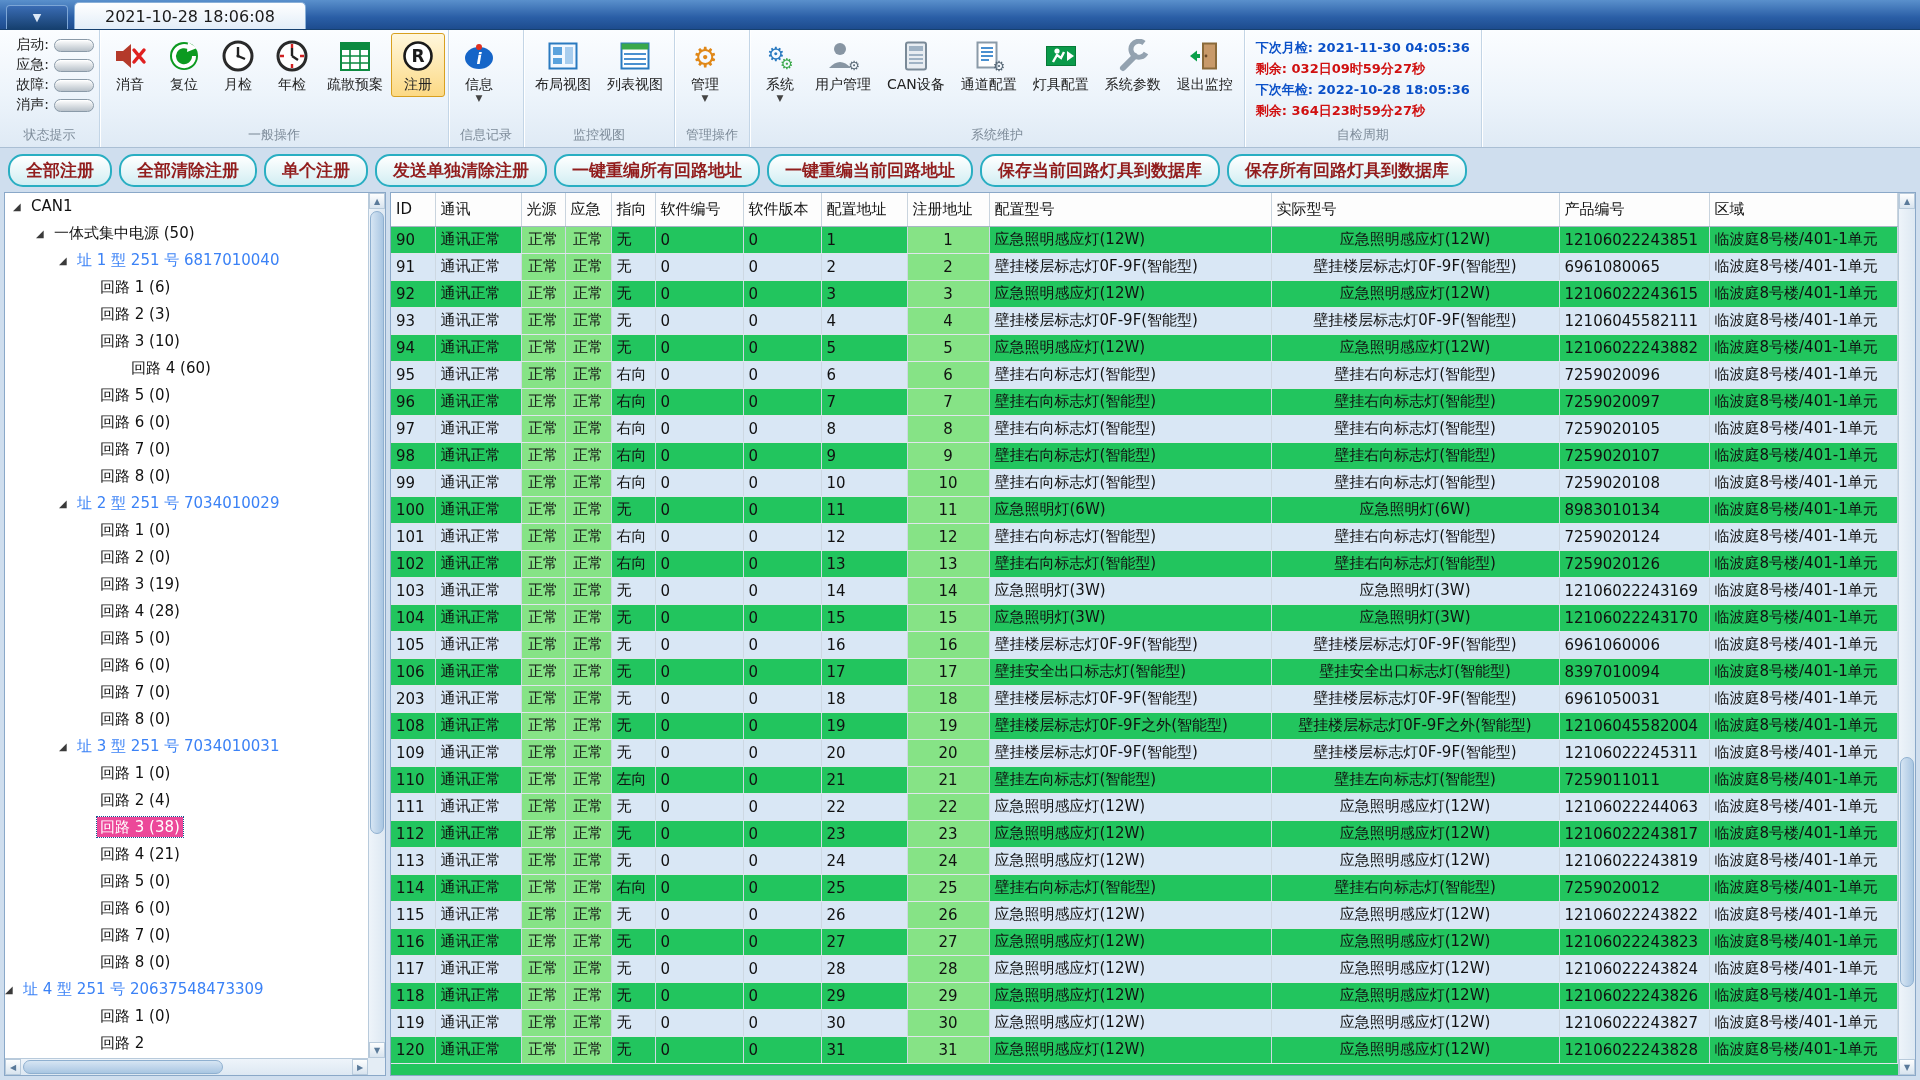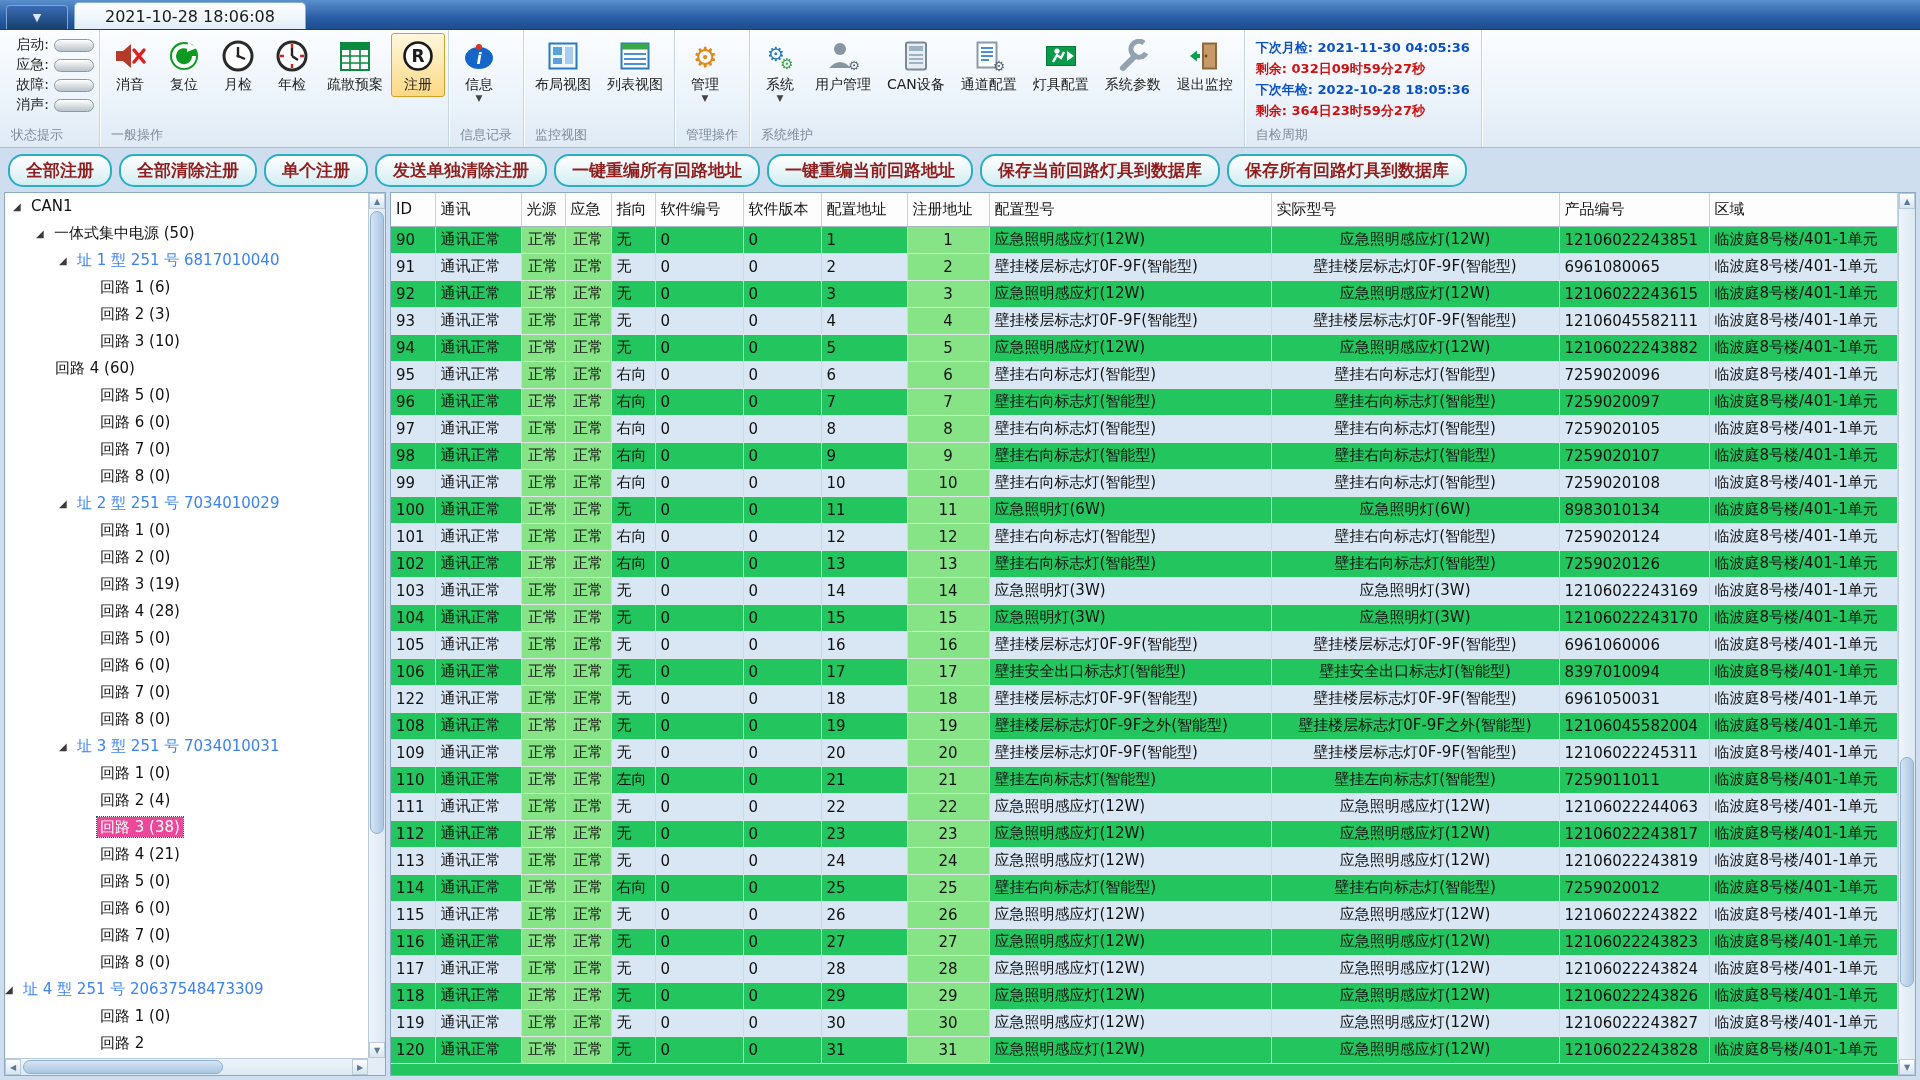--- a/index.html
+++ b/index.html
@@ -11,21 +11,21 @@
   .menu-btn { width:62px; height:24px; margin-left:6px; border:1px solid #7da6d6; border-bottom:none; border-radius:4px 4px 0 0;
               background:linear-gradient(#3a6cb4,#16406f); color:#dce8f6; display:flex; align-items:center; justify-content:center; cursor:pointer; }
   .menu-btn .caret { font-size:11px; }
   .doc-tab { margin-left:6px; height:27px; padding:0 30px; border:1px solid #8ab0d8; border-bottom:none; border-radius:5px 5px 0 0;
              background:linear-gradient(#ffffff,#e2edf8); display:flex; align-items:center; font-size:16px; color:#1a1a1a; cursor:pointer; }
 
   
   .ribbon { height:118px; background:linear-gradient(#fbfdff,#edf4fb 55%,#dfeaf5); border-bottom:1px solid #aabfd4; display:flex; }
   .rgroup { display:flex; flex-direction:column; border-right:1px solid #c3d5e6; box-shadow:1px 0 0 #ffffff; padding:3px 3px 0 3px; }
   .gbody { flex:1; display:flex; align-items:flex-start; }
-  .group-label { text-align:left; color:#7d8b99; font-size:13px; padding:1px 8px 3px; }
+  .group-label { text-align:center; color:#7d8b99; font-size:13px; padding:1px 8px 3px; }
   .rbtn { display:flex; flex-direction:column; align-items:center; padding:5px 7px 2px; min-width:54px; border:1px solid transparent; border-radius:3px; cursor:pointer; }
   .rbtn .icon { width:34px; height:34px; display:block; }
   .rbtn .icon svg { width:34px; height:34px; display:block; }
   .rbtn .rlabel { margin-top:3px; font-size:14px; color:#222; white-space:nowrap; }
   .rbtn .dd { font-size:9px; color:#444; line-height:8px; }
   .rbtn.active { background:linear-gradient(#fff7dd,#fcd984); border-color:#d8a020; }
 
   .status-rows { padding:2px 2px 0 2px; }
   .status-row { display:flex; align-items:center; height:20px; gap:5px; }
   .slabel { width:44px; text-align:right; font-size:14px; color:#222; }
@@ -340,21 +340,21 @@
   <div class="main">
 
     <div class="tree-panel">
       <div class="tree">
           <div class="tree-row" style="padding-left: 8px;"><span class="expander">◢</span><span class="tlabel">CAN1</span></div>
           <div class="tree-row" style="padding-left: 31px;"><span class="expander">◢</span><span class="tlabel">一体式集中电源 (50)</span></div>
           <div class="tree-row" style="padding-left: 54px;"><span class="expander">◢</span><span class="tlabel tgreen">址 1 型 251 号 6817010040</span></div>
           <div class="tree-row" style="padding-left: 77px;"><span class="expander"></span><span class="tlabel">回路 1  (6)</span></div>
           <div class="tree-row" style="padding-left: 77px;"><span class="expander"></span><span class="tlabel">回路 2  (3)</span></div>
           <div class="tree-row" style="padding-left: 77px;"><span class="expander"></span><span class="tlabel">回路 3  (10)</span></div>
-          <div class="tree-row" style="padding-left: 32px;"><span class="expander"></span><span class="tlabel">回路 4  (60)</span></div>
+          <div class="tree-row" style="padding-left: 108px;"><span class="expander"></span><span class="tlabel">回路 4  (60)</span></div>
           <div class="tree-row" style="padding-left: 77px;"><span class="expander"></span><span class="tlabel">回路 5  (0)</span></div>
           <div class="tree-row" style="padding-left: 77px;"><span class="expander"></span><span class="tlabel">回路 6  (0)</span></div>
           <div class="tree-row" style="padding-left: 77px;"><span class="expander"></span><span class="tlabel">回路 7  (0)</span></div>
           <div class="tree-row" style="padding-left: 77px;"><span class="expander"></span><span class="tlabel">回路 8  (0)</span></div>
           <div class="tree-row" style="padding-left: 54px;"><span class="expander">◢</span><span class="tlabel tgreen">址 2 型 251 号 7034010029</span></div>
           <div class="tree-row" style="padding-left: 77px;"><span class="expander"></span><span class="tlabel">回路 1  (0)</span></div>
           <div class="tree-row" style="padding-left: 77px;"><span class="expander"></span><span class="tlabel">回路 2  (0)</span></div>
           <div class="tree-row" style="padding-left: 77px;"><span class="expander"></span><span class="tlabel">回路 3  (19)</span></div>
           <div class="tree-row" style="padding-left: 77px;"><span class="expander"></span><span class="tlabel">回路 4  (28)</span></div>
           <div class="tree-row" style="padding-left: 77px;"><span class="expander"></span><span class="tlabel">回路 5  (0)</span></div>
@@ -656,21 +656,21 @@
               <td class="col5">0</td>
               <td class="col6">0</td>
               <td class="col7">17</td>
               <td class="col8 gcell">17</td>
               <td class="col9">壁挂安全出口标志灯(智能型)</td>
               <td class="col10 c-center">壁挂安全出口标志灯(智能型)</td>
               <td class="col11">8397010094</td>
               <td class="col12">临波庭8号楼/401-1单元</td>
             </tr>
             <tr class="alt">
-              <td class="col0">122</td>
+              <td class="col0">203</td>
               <td class="col1">通讯正常</td>
               <td class="col2 gcell">正常</td>
               <td class="col3 gcell">正常</td>
               <td class="col4">无</td>
               <td class="col5">0</td>
               <td class="col6">0</td>
               <td class="col7">18</td>
               <td class="col8 gcell">18</td>
               <td class="col9">壁挂楼层标志灯0F-9F(智能型)</td>
               <td class="col10 c-center">壁挂楼层标志灯0F-9F(智能型)</td>

